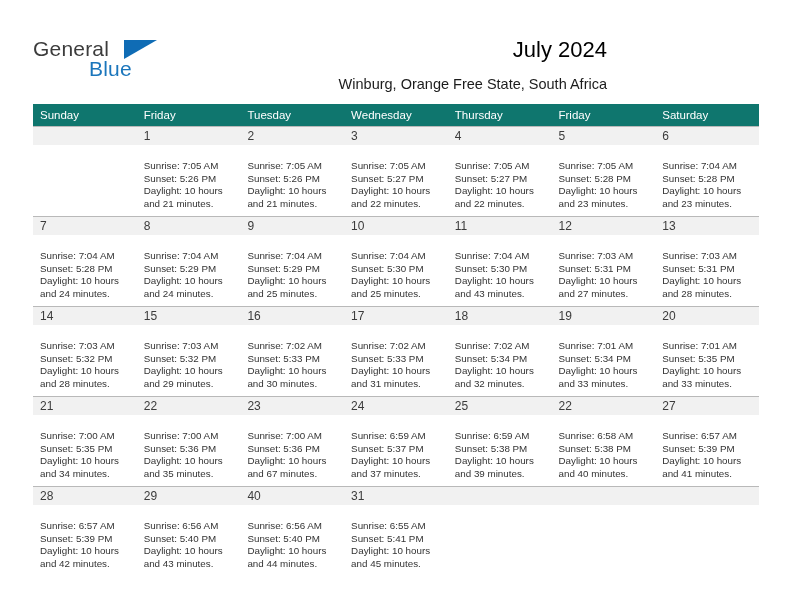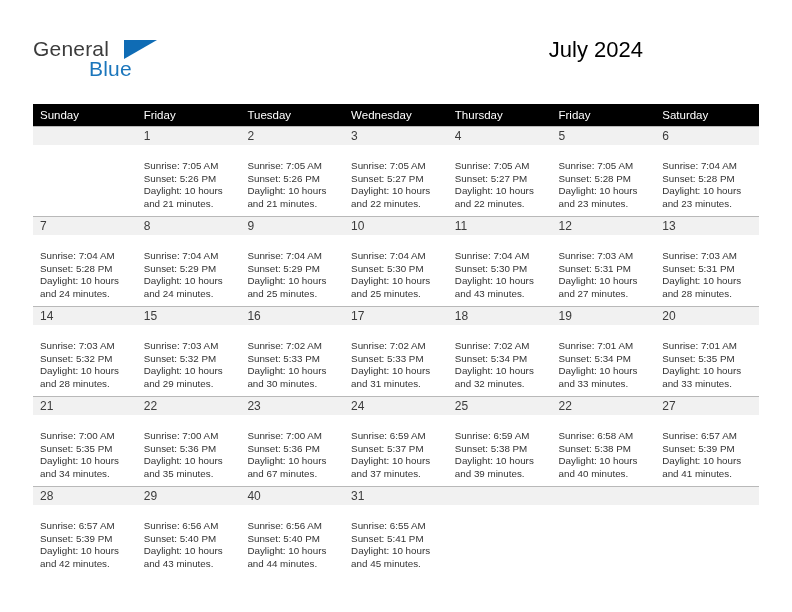--- a/index.html
+++ b/index.html
@@ -21,21 +21,20 @@
     box-sizing: border-box;
   }
 
   
   .header {
     position: absolute;
     left: 0;
     top: 0;
     width: 640px;
     height: 100px;
-    padding-left: 36px;
   }
   .brand {
     position: absolute;
     left: 33px;
     top: 38px;
     width: 200px;
     height: 46px;
   }
   .brand-general {
     position: absolute;
@@ -89,21 +88,21 @@
   
   .calendar {
     position: absolute;
     left: 33px;
     top: 104px;
     width: 726px;
     border-collapse: collapse;
     table-layout: fixed;
   }
   .calendar th {
-    background: #000000;
+    background: #0f766e;
     color: #ffffff;
     font-size: 11.5px;
     font-weight: normal;
     text-align: left;
     padding: 5px 0 5px 7px;
     height: 11px;
     border: none;
   }
   .calendar td {
     vertical-align: top;
@@ -153,20 +152,21 @@
 
   <div class="header">
 
     <div class="brand">
       <span class="brand-general">General</span>
       <span class="brand-flag"></span>
       <span class="brand-blue">Blue</span>
     </div>
 
     <div class="title">July 2024</div>
+    <div class="subtitle">Winburg, Orange Free State, South Africa</div>
   </div>
 
   <table class="calendar">
     <thead>
       <tr>
         <th>Sunday</th>
         <th>Friday</th>
         <th>Tuesday</th>
         <th>Wednesday</th>
         <th>Thursday</th>

